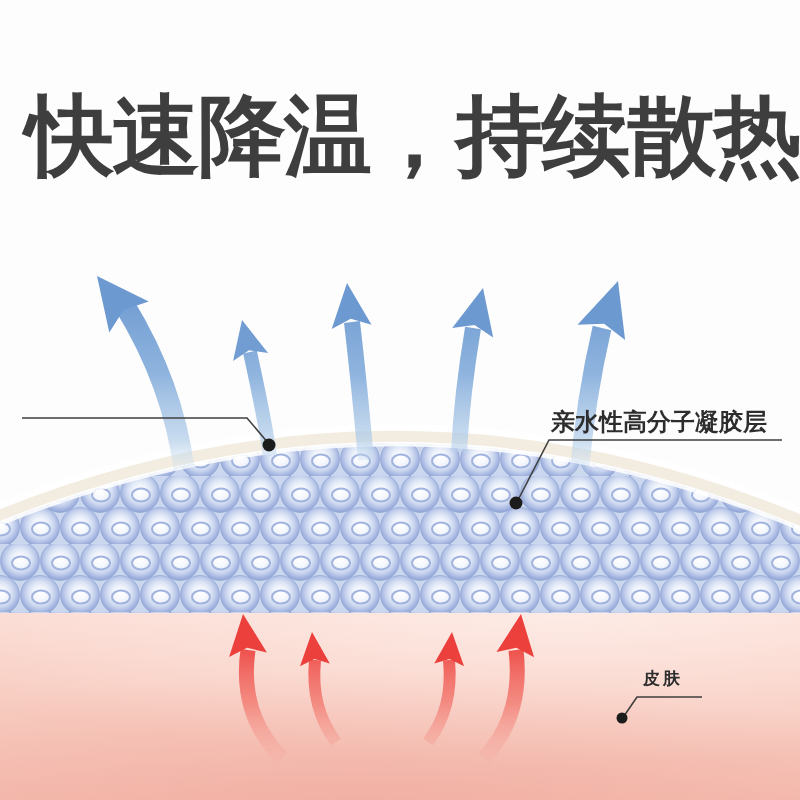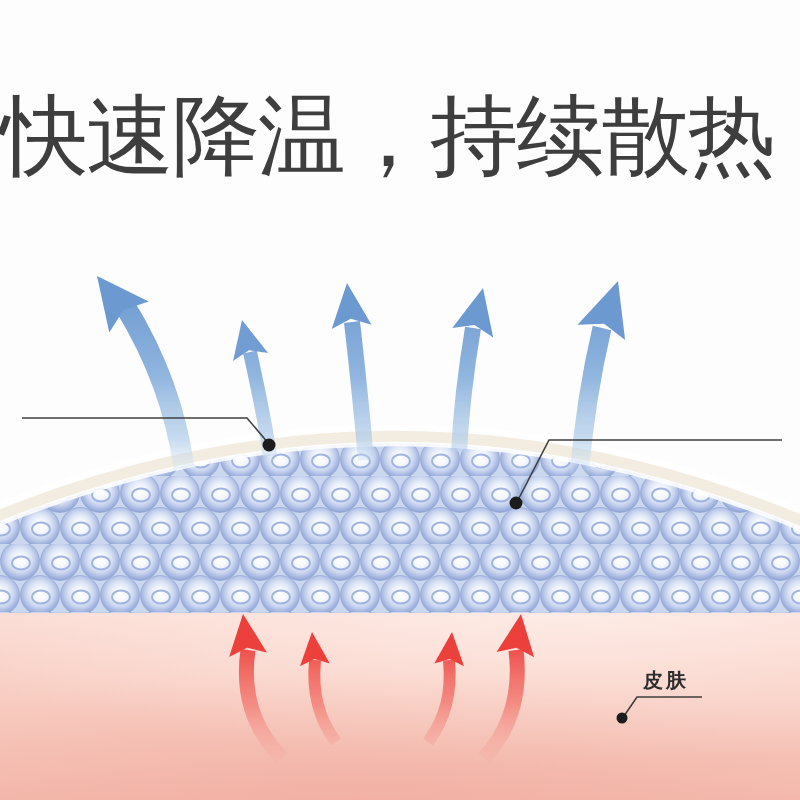--- a/index.html
+++ b/index.html
@@ -3,29 +3,29 @@
 <meta charset="utf-8">
 <style>
   html,body{margin:0;padding:0;}
   body{width:800px;height:800px;overflow:hidden;background:#fdfdfd;}
   .stage{
     position:relative;width:800px;height:800px;background:#fdfdfd;
     font-family:"Liberation Sans","DejaVu Sans",sans-serif;overflow:hidden;
   }
   .title{
     position:absolute;left:0;right:0;top:92px;
-    text-align:left;font-size:88px;font-weight:400;
+    text-align:right;font-size:88px;font-weight:700;
     color:#3e3e3e;letter-spacing:-2px;line-height:1.0;white-space:nowrap;
   }
   .callout{
     position:absolute;font-weight:700;color:#2d2d2d;white-space:nowrap;
   }
   .callout.fiber{left:33px;top:386px;font-size:24px;letter-spacing:0px;}
   .callout.gel{left:551px;top:406px;font-size:24px;letter-spacing:0px;}
-  .callout.skin{left:643px;top:667px;font-size:20px;letter-spacing:3px;}
+  .callout.skin{left:643px;top:667px;font-size:17px;letter-spacing:3px;}
   svg.diagram{position:absolute;left:0;top:0;}
 </style>
 </head>
 <body>
 
 <div class="stage">
 
   <svg class="diagram" width="800" height="800" viewBox="0 0 800 800">
     <defs>
       <radialGradient id="bubG" cx="50%" cy="45%" r="55%">
@@ -148,16 +148,17 @@
     <g fill="#1c1c1c">
       <circle cx="269" cy="445" r="6.5"></circle>
       <circle cx="516" cy="503" r="6.5"></circle>
       <circle cx="622" cy="718" r="5.5"></circle>
     </g>
   </svg>
 
   <div class="title">快速降温，持续散热</div>
 
 
+  <div class="callout gel">亲水性高分子凝胶层</div>
 
   <div class="callout skin">皮肤</div>
 
 </div>
 
 </body></html>

